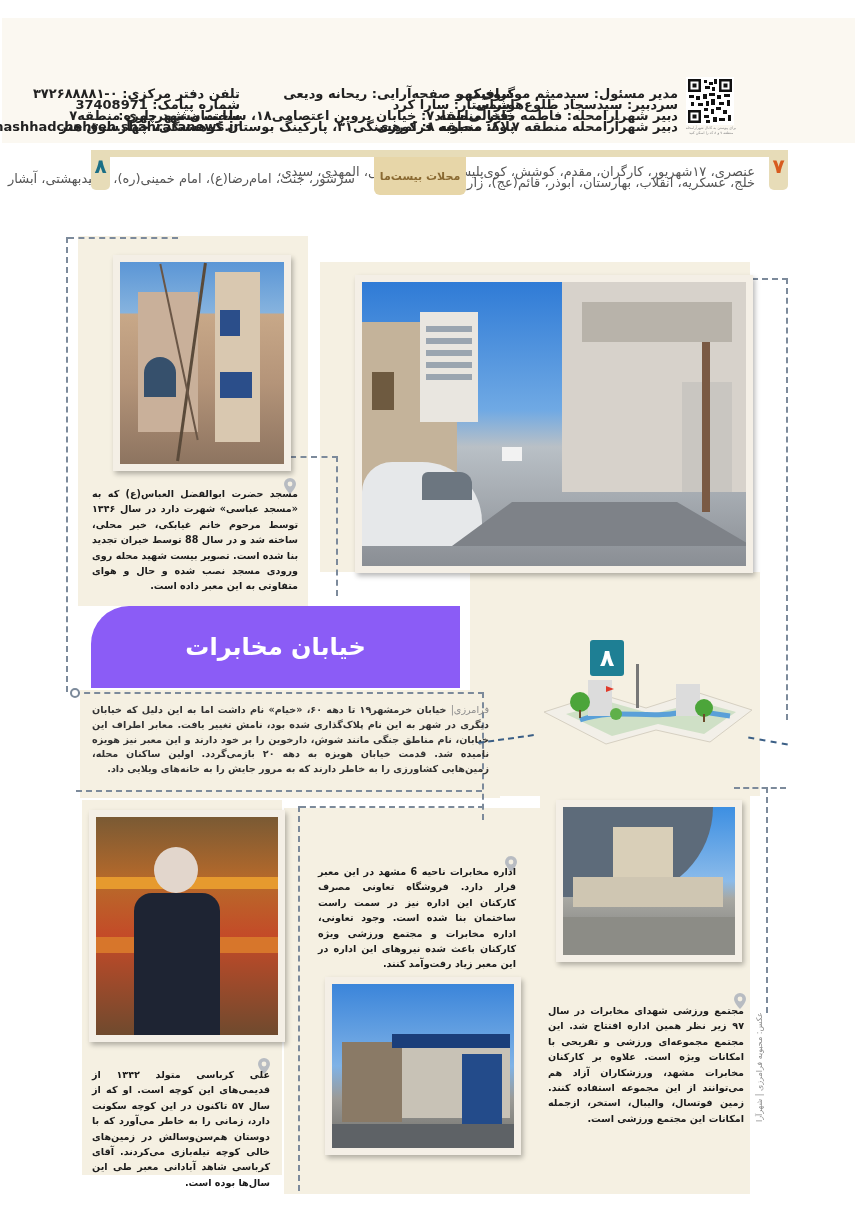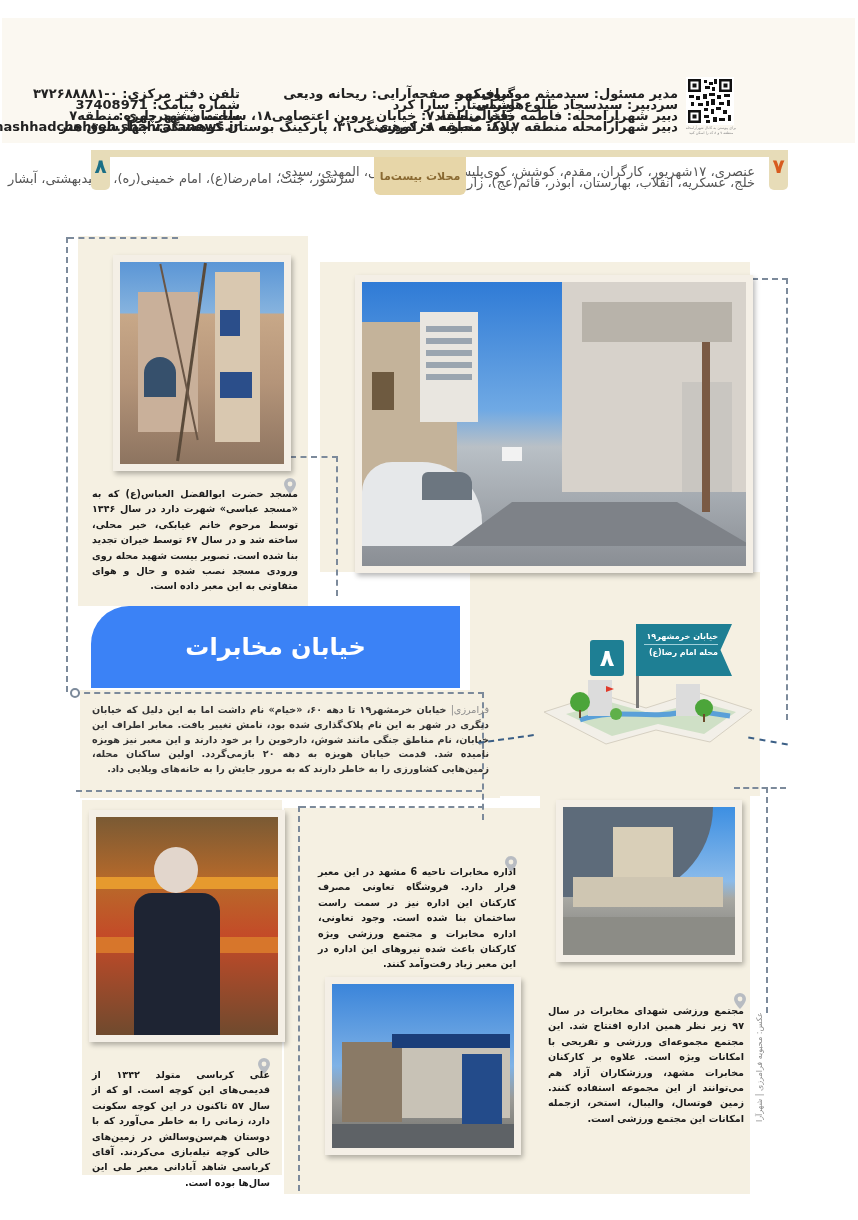--- a/index.html
+++ b/index.html
@@ -25,21 +25,21 @@
   .panel { background: #f5f0e2; }
   .dash-h { border-top: 2px dashed #7c8a9b; height: 0; }
   .dash-v { border-right: 2px dashed #7c8a9b; width: 0; }
 
   .photo-card { background: #f4efe6; box-shadow: 2px 3px 5px rgba(0,0,0,0.28); padding: 7px; }
   .photo { width: 100%; height: 100%; position: relative; overflow: hidden; }
 
   .caption { font-size: 9.6px; line-height: 15.4px; font-weight: bold; color: #1b1b1b; text-align: justify; text-align-last: right; }
   .pin { width: 12px; height: 16px; }
 
-  .title-block { left: 91px; top: 606px; width: 369px; height: 82px; background: #3b82f6; border-radius: 38px 0 0 0; color: #fff; display: flex; align-items: center; justify-content: center; font-size: 24px; font-weight: bold; }
+  .title-block { left: 91px; top: 606px; width: 369px; height: 82px; background: #8b5cf6; border-radius: 38px 0 0 0; color: #fff; display: flex; align-items: center; justify-content: center; font-size: 24px; font-weight: bold; }
   .intro { font-size: 9.6px; line-height: 14.8px; font-weight: bold; color: #333; text-align: justify; text-align-last: right; }
   .intro .byline { color: #8a8a8a; font-weight: normal; }
 
   .side-credit { left: 755px; top: 1012px; width: 16px; height: 166px; writing-mode: vertical-rl; transform: rotate(180deg); font-size: 8px; color: #8b8b8b; white-space: nowrap; }
 </style>
 </head>
 <body>
 
 <div class="abs masthead"></div>
 
@@ -202,21 +202,21 @@
     <div style="position:absolute;left:70px;top:64px;width:108px;height:70px;background:#c8c2b6;"></div>
     <div style="position:absolute;left:130px;top:70px;width:40px;height:70px;background:#234b8a;"></div>
     <div style="position:absolute;left:0;top:140px;width:182px;height:24px;background:#5e6266;"></div>
   </div>
 </div>
 
 <svg class="abs pin" style="left:284px; top:478px;" viewBox="0 0 12 16">
     <path d="M6 0a6 6 0 0 1 6 6c0 4-6 10-6 10S0 10 0 6a6 6 0 0 1 6-6z" fill="#b8bcc2"></path>
     <circle cx="6" cy="6" r="2.4" fill="#f5f0e2"></circle>
   </svg>
-<div class="abs caption" style="left:92px; top:486px; width:206px;">مسجد حضرت ابوالفضل العباس(ع) که به «مسجد عباسی» شهرت دارد در سال ۱۳۴۶ توسط مرحوم خانم غیابکی، خیر محلی، ساخته شد و در سال ۶۷ توسط خیران تجدید بنا شده است. تصویر بیست شهید محله روی ورودی مسجد نصب شده و حال و هوای متفاوتی به این معبر داده است.</div>
+<div class="abs caption" style="left:92px; top:486px; width:206px;">مسجد حضرت ابوالفضل العباس(ع) که به «مسجد عباسی» شهرت دارد در سال ۱۳۴۶ توسط مرحوم خانم غیابکی، خیر محلی، ساخته شد و در سال 88 توسط خیران تجدید بنا شده است. تصویر بیست شهید محله روی ورودی مسجد نصب شده و حال و هوای متفاوتی به این معبر داده است.</div>
 
 <div class="abs title-block">خیابان مخابرات</div>
 
 <div class="abs intro" style="left:92px; top:703px; width:397px;">
   <span class="byline">فرامرزی|</span>
   <span>خیابان خرمشهر۱۹ تا دهه ۶۰، «خیام» نام داشت اما به این دلیل که خیابان دیگری در شهر به این نام پلاک‌گذاری شده بود، نامش تغییر یافت. معابر اطراف این خیابان، نام مناطق جنگی مانند شوش، دارخوین را بر خود دارند و این معبر نیز هویزه نامیده شد. قدمت خیابان هویزه به دهه ۲۰ بازمی‌گردد. اولین ساکنان محله، زمین‌هایی کشاورزی را به خاطر دارند که به مرور جایش را به خانه‌های ویلایی داد.</span>
 </div>
 
 <svg class="abs pin" style="left:505px; top:856px;" viewBox="0 0 12 16">
     <path d="M6 0a6 6 0 0 1 6 6c0 4-6 10-6 10S0 10 0 6a6 6 0 0 1 6-6z" fill="#b8bcc2"></path>
@@ -246,21 +246,16 @@
     <rect x="48" y="70" width="24" height="36" fill="#dcdcdc"></rect>
     <rect x="136" y="74" width="24" height="32" fill="#dcdcdc"></rect>
     <circle cx="40" cy="92" r="10" fill="#4ca53a"></circle>
       <rect x="39" y="100" width="2" height="8" fill="#6b4a2a"></rect>
     <circle cx="164" cy="98" r="9" fill="#4ca53a"></circle>
       <rect x="163" y="104" width="2" height="8" fill="#6b4a2a"></rect>
     <circle cx="76" cy="104" r="6" fill="#5fb04a"></circle>
     <path d="M66 84 L66 76 L74 79 L66 82" fill="#e03a2a"></path>
     <rect x="96" y="54" width="3" height="44" fill="#777"></rect>
   </svg>
-  <div style="position:absolute;left:96px;top:14px;width:96px;height:52px;background:#1e7f94;clip-path:polygon(0 0,100% 0,88% 50%,100% 100%,0 100%);">
-    <div style="font-size:8px;font-weight:bold;color:#fff;padding:8px 14px 0 0;text-align:right;">خیابان خرمشهر۱۹</div>
-    <div style="height:1px;background:#9fd0da;margin:3px 14px 3px 8px;"></div>
-    <div style="font-size:8px;font-weight:bold;color:#fff;padding-right:14px;text-align:right;">محله امام رضا(ع)</div>
-  </div>
   <div style="position:absolute;left:50px;top:30px;width:34px;height:36px;background:#1e7f94;border-radius:3px;color:#fff;font-size:24px;font-weight:bold;display:flex;align-items:center;justify-content:center;">۸</div>
 </div>
 <div class="abs" style="left:478px; top:738px; width:56px; border-top:2px dashed #3b5f86; transform:rotate(-8deg);"></div>
 <div class="abs" style="left:748px; top:740px; width:40px; border-top:2px dashed #3b5f86; transform:rotate(10deg);"></div>
 
 </body></html>

